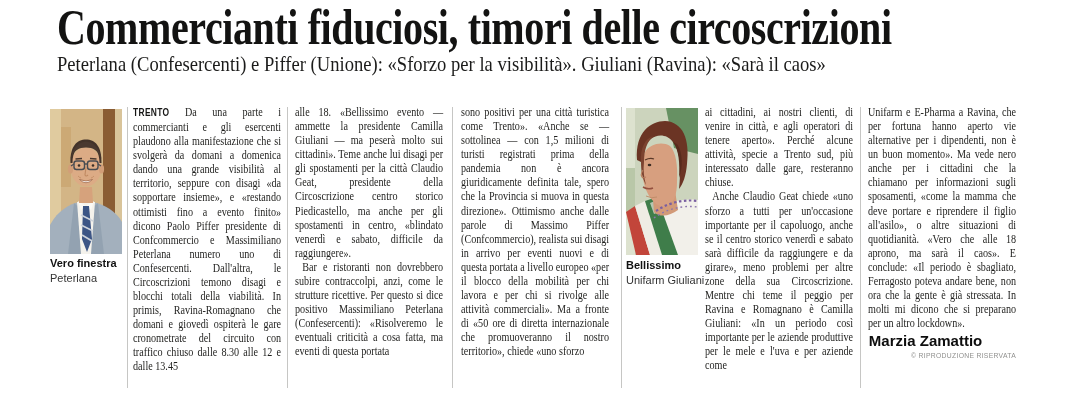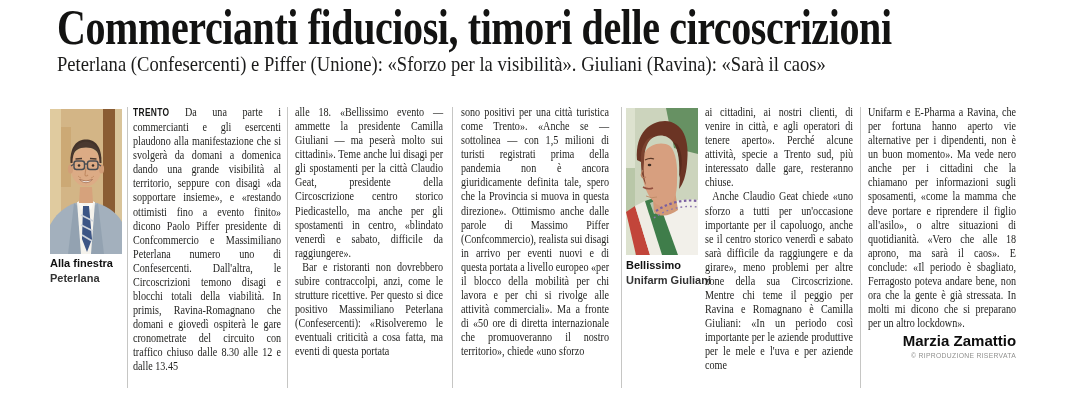--- a/index.html
+++ b/index.html
@@ -21,37 +21,37 @@
   }
 
   
   .vdivider { position:absolute; top:107px; width:1px; height:281px; background:#c6c6c4; }
 
   
   .photo { position:absolute; overflow:hidden; }
   .photo svg { display:block; }
   .caption { position:absolute; font-family:"Liberation Sans", sans-serif; font-size:11px; line-height:14.5px; }
   .caption .cap-title { font-weight:700; color:#111; }
-  .caption .cap-subject { font-weight:700; color:#333; }
+  .caption .cap-subject { font-weight:400; color:#333; }
 
   
   .col {
     position:absolute; top:105px; width:181px;
     transform:scaleX(0.818); transform-origin:left top;
     font-size:12.4px; line-height:14.08px; text-align:justify;
     color:#1e1e1c; hyphens:auto; -webkit-hyphens:auto;
   }
   .col p { text-align:justify; }
   .col p.indent { text-indent:9px; }
   .dateline {
     font-family:"Liberation Sans", sans-serif; font-weight:700;
     font-size:10.3px; letter-spacing:0.4px; color:#161615;
   }
   .byline {
-    margin-top:4px; text-align:right;
+    margin-top:4px; text-align:center;
     font-family:"Liberation Sans", sans-serif; font-weight:700; font-size:15px; color:#0d0d0d;
     transform:scaleX(1.2225); transform-origin:right top;
   }
   .copyright {
     margin-top:1px; text-align:right;
     font-family:"Liberation Sans", sans-serif; font-size:6.8px; letter-spacing:0.3px; color:#8f8f8d;
     transform:scaleX(1.2225); transform-origin:right top;
   }
 </style>
 </head>
@@ -114,21 +114,21 @@
       <circle cx="29" cy="56.5" r="1.3" fill="#3a2f28"></circle>
       <circle cx="43" cy="56.5" r="1.3" fill="#3a2f28"></circle>
 
       <path d="M36,58 L35,66 Q36,68 38,66" fill="none" stroke="#c08a62" stroke-width="1.1"></path>
       <path d="M29.5,70.5 Q36,77 42.5,70.5 Q36,73.5 29.5,70.5 Z" fill="#ffffff" stroke="#a06a4c" stroke-width="0.8"></path>
       <path d="M28,67 Q30,69 31,69" fill="none" stroke="#c08a62" stroke-width="0.8"></path>
       <path d="M44,67 Q42,69 41,69" fill="none" stroke="#c08a62" stroke-width="0.8"></path>
     </svg>
   </div>
   <div class="caption" style="left:50px; top:256px; width:75px;">
-    <div class="cap-title">Alla finestra</div>
+    <div class="cap-title">Vero finestra</div>
     <div class="cap-subject">Peterlana</div>
   </div>
 
   <div class="photo" style="left:626px; top:108px; width:72px; height:147px;">
     <svg width="72" height="147" viewBox="0 0 72 147" xmlns="http://www.w3.org/2000/svg">
       <rect x="0" y="0" width="72" height="147" fill="#ccd4bd"></rect>
       <rect x="0" y="0" width="9" height="147" fill="#dde2cf"></rect>
       <path d="M40,0 L72,0 L72,46 L48,40 Z" fill="#679163"></path>
       <path d="M0,60 L9,60 L9,110 L0,105 Z" fill="#b9c7a8"></path>
 

